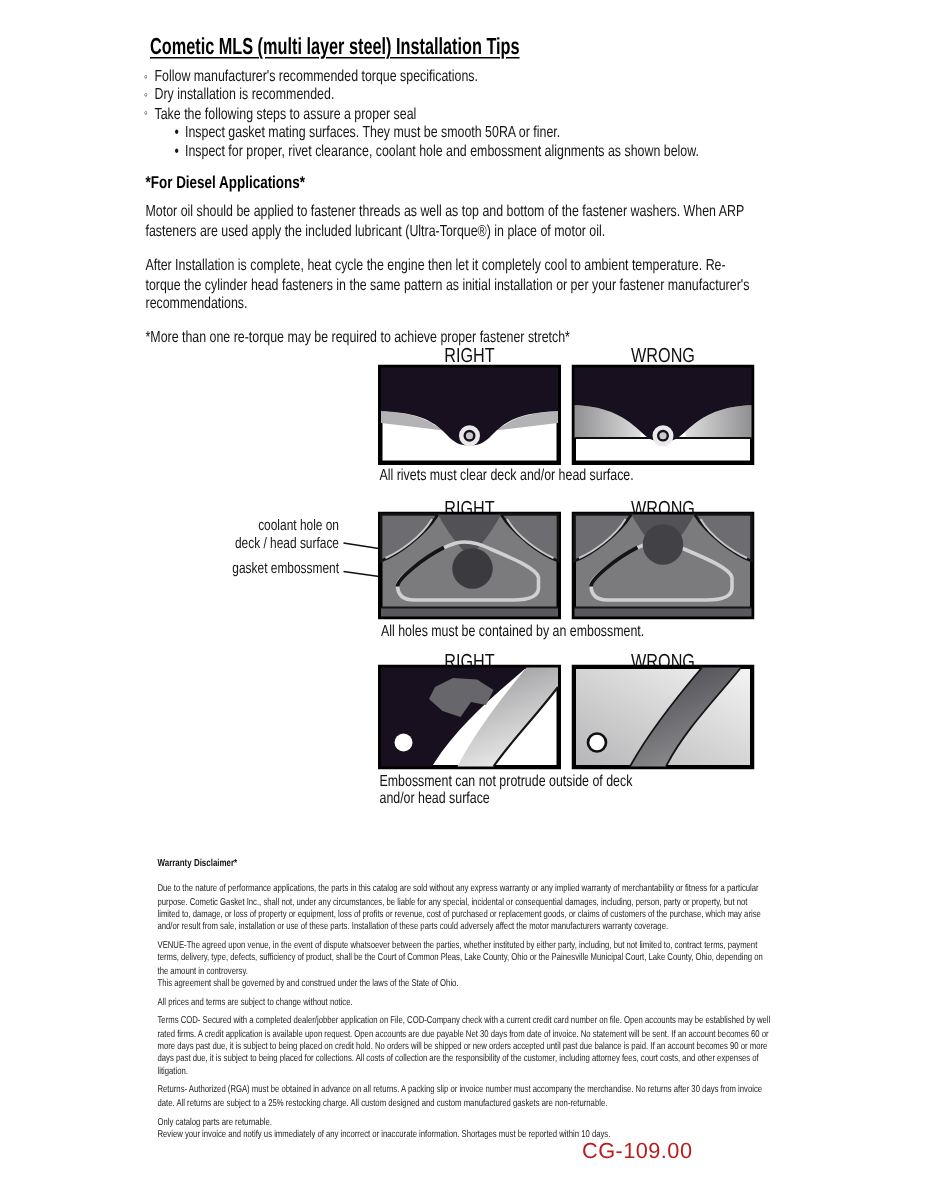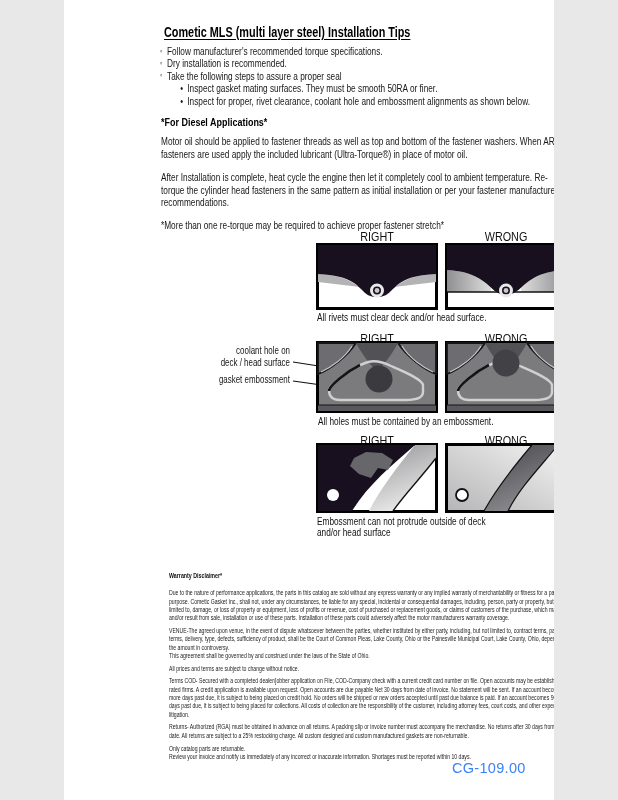--- a/index.html
+++ b/index.html
@@ -1,17 +1,17 @@
 <!DOCTYPE html>
 <html><head>
 <meta charset="utf-8">
 <style>
   html,body{margin:0;padding:0;background:#e8e8e8;}
   .page{
-    position:relative;width:490px;height:800px;margin:0 auto;
+    position:relative;width:618px;height:800px;margin:0 auto;
     background:#ffffff;overflow:hidden;
     font-family:"Liberation Sans",sans-serif;color:#161616;
   }
   
   .cx{transform:scaleX(0.78);transform-origin:0 0;}
   .cx-r{transform:scaleX(0.78);transform-origin:100% 0;}
   .cx-c{transform:scaleX(0.80);transform-origin:50% 0;}
 
   .title{
     position:absolute;left:100px;top:23px;width:600px;
@@ -36,21 +36,21 @@
   .caption{position:absolute;left:237px;width:420px;font-size:10.6px;line-height:10.8px;color:#111;}
 
   .fig2-label{position:absolute;left:8px;width:202px;text-align:right;font-size:10.2px;line-height:11.5px;}
   .leader{position:absolute;left:0;top:0;pointer-events:none;}
 
   .legal{position:absolute;left:105px;top:572px;width:525px;font-size:6.6px;line-height:8.3px;color:#222;}
   .legal h3{font-size:6.8px;font-weight:bold;color:#111;margin:0 0 9px 0;}
   .legal p{margin:0 0 4.5px 0;}
   .legal p.tight{margin:0;}
 
-  .code{position:absolute;left:388px;top:760px;font-size:14.5px;color:#3b82f6;letter-spacing:0.3px;}
+  .code{position:absolute;left:388px;top:760px;font-size:14.5px;color:#b91c1c;letter-spacing:0.3px;}
 </style>
 </head>
 <body>
 
 <div class="page">
 
   <div class="title">Cometic MLS (multi layer steel) Installation Tips</div>
 
   <div class="bullets cx">
     <div class="bullet">Follow manufacturer's recommended torque specifications.</div>

